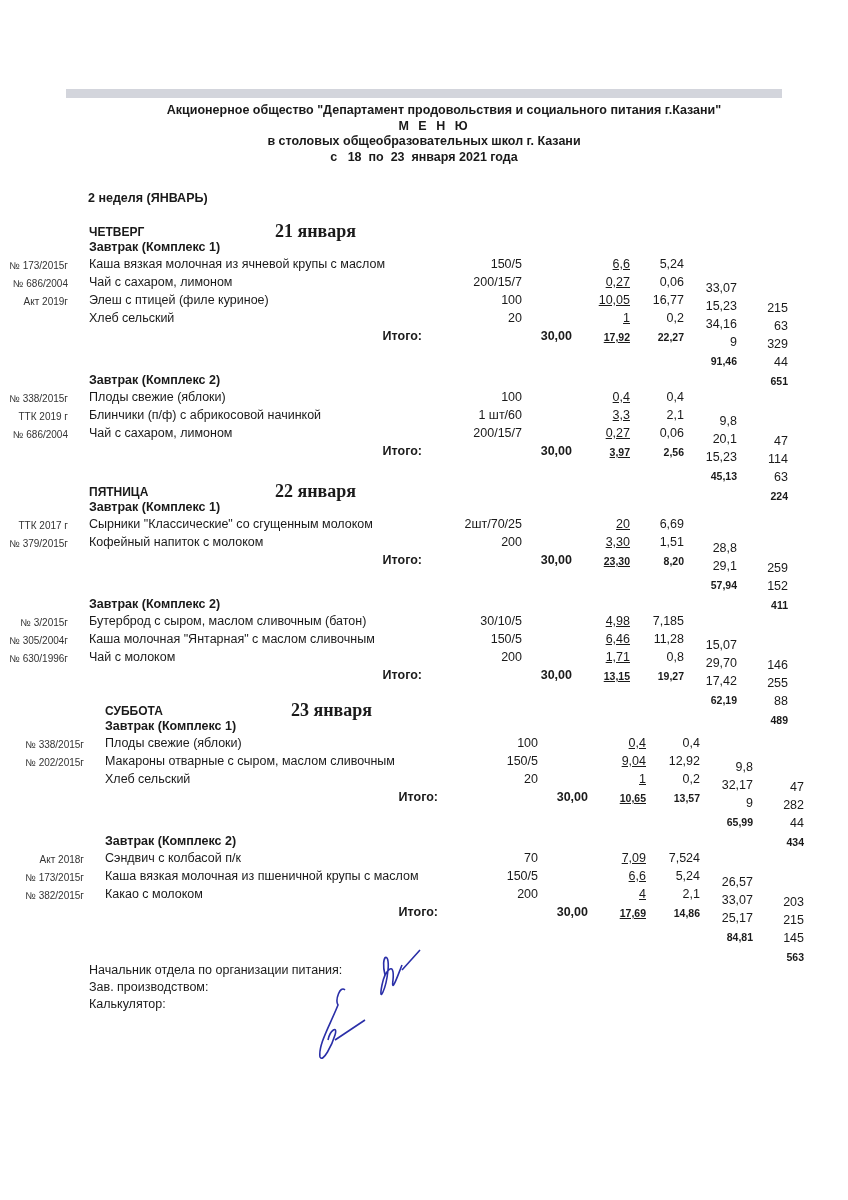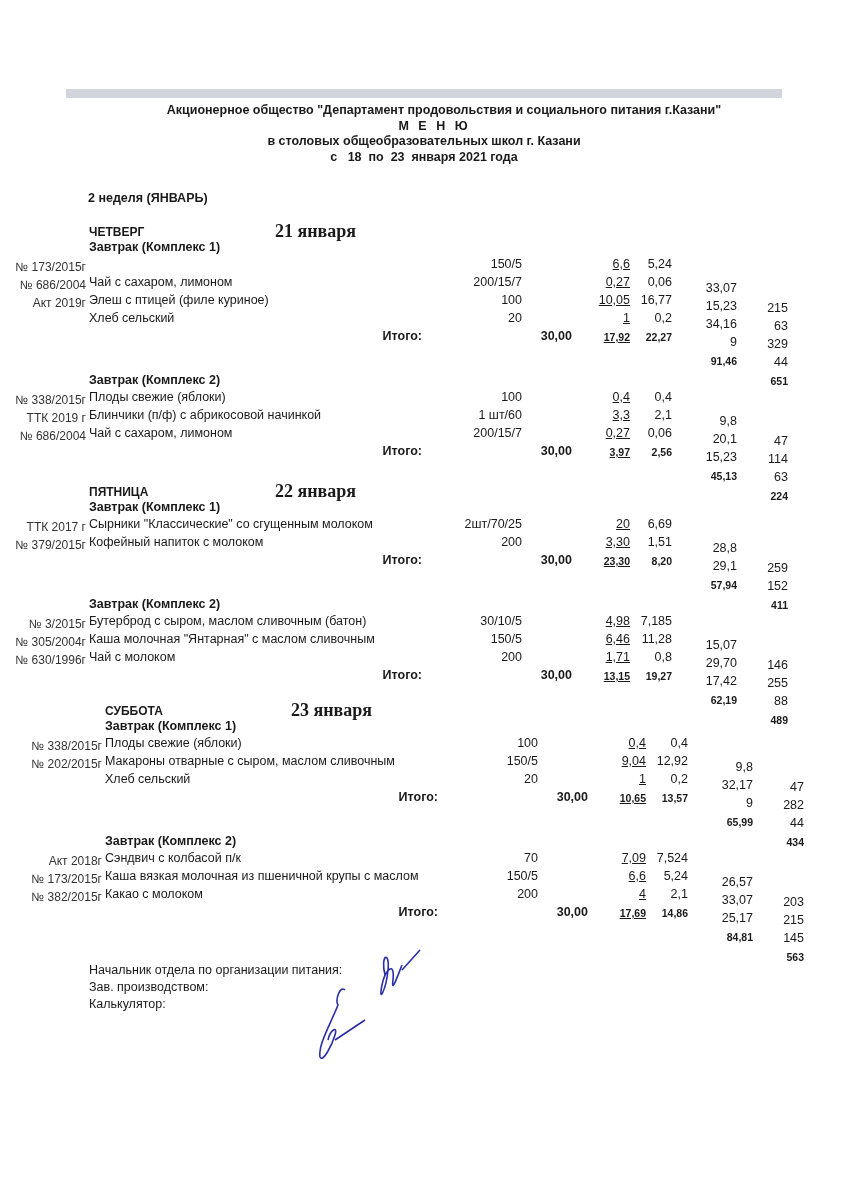--- a/index.html
+++ b/index.html
@@ -12,26 +12,26 @@
   .header .menu-word { letter-spacing: 3px; margin-left: 21px; }
   .week { position: absolute; left: 88px; top: 191px; font-weight: bold; font-size: 12.5px; }
   .block { position: absolute; left: 0; width: 848px; }
   .day-row { position: relative; height: 18px; }
   .day-name { position: absolute; left: 89px; top: 4px; font-weight: bold; font-size: 12px; }
   .day-date { position: absolute; left: 275px; top: 0; font-family: "Liberation Serif", serif;
               font-weight: bold; font-size: 18px; }
   .complex { position: relative; height: 17px; }
   .complex-title { position: absolute; left: 89px; top: 1px; font-weight: bold; font-size: 12.5px; }
   .row { position: relative; height: 18px; font-size: 12.5px; }
-  .code { position: absolute; right: 762px; top: 4px; font-size: 12px; white-space: nowrap; color: #333; }
+  .code { position: absolute; right: 780px; top: 4px; font-size: 10px; white-space: nowrap; color: #333; }
   .name { position: absolute; left: 89px; top: 1px; width: 332px; white-space: nowrap; overflow: hidden; }
   .portion { position: absolute; right: 326px; top: 1px; white-space: nowrap; text-align: right; }
   .num { position: absolute; top: 1px; text-align: right; white-space: nowrap; }
   .c-prot { right: 218px; text-decoration: underline; }
-  .c-fat  { right: 176px; }
+  .c-fat  { right: 164px; }
   .c-carb { right: 111px; margin-top: 24px; }
   .c-kcal { right: 60px; margin-top: 44px; }
   .total { position: relative; height: 18px; font-weight: bold; }
   .total-label { position: absolute; right: 426px; top: 1px; font-size: 12.5px; }
   .total-price { position: absolute; right: 276px; top: 1px; font-size: 12.5px; }
   .total .num { font-size: 10.5px; top: 3px; }
   .signatures { position: absolute; left: 89px; top: 962px; font-size: 12.5px; line-height: 17px; }
   .sig-svg { position: absolute; left: 290px; top: 945px; }
 </style>
 </head>
@@ -52,20 +52,21 @@
     <div class="block" style="top: 221px;">
       <div class="day-row">
         <span class="day-name">ЧЕТВЕРГ</span>
         <span class="day-date">21 января</span>
       </div>
       <div class="complex">
         <span class="complex-title">Завтрак (Комплекс 1)</span>
       </div>
       <div class="row">
         <span class="code">№ 173/2015г</span>
+        <span class="name">Каша вязкая молочная из ячневой крупы с маслом</span>
         <span class="portion">150/5</span>
         <span class="num c-prot">6,6</span>
         <span class="num c-fat">5,24</span>
         <span class="num c-carb">33,07</span>
         <span class="num c-kcal">215</span>
       </div>
       <div class="row">
         <span class="code">№ 686/2004</span>
         <span class="name">Чай с сахаром, лимоном</span>
         <span class="portion">200/15/7</span>

